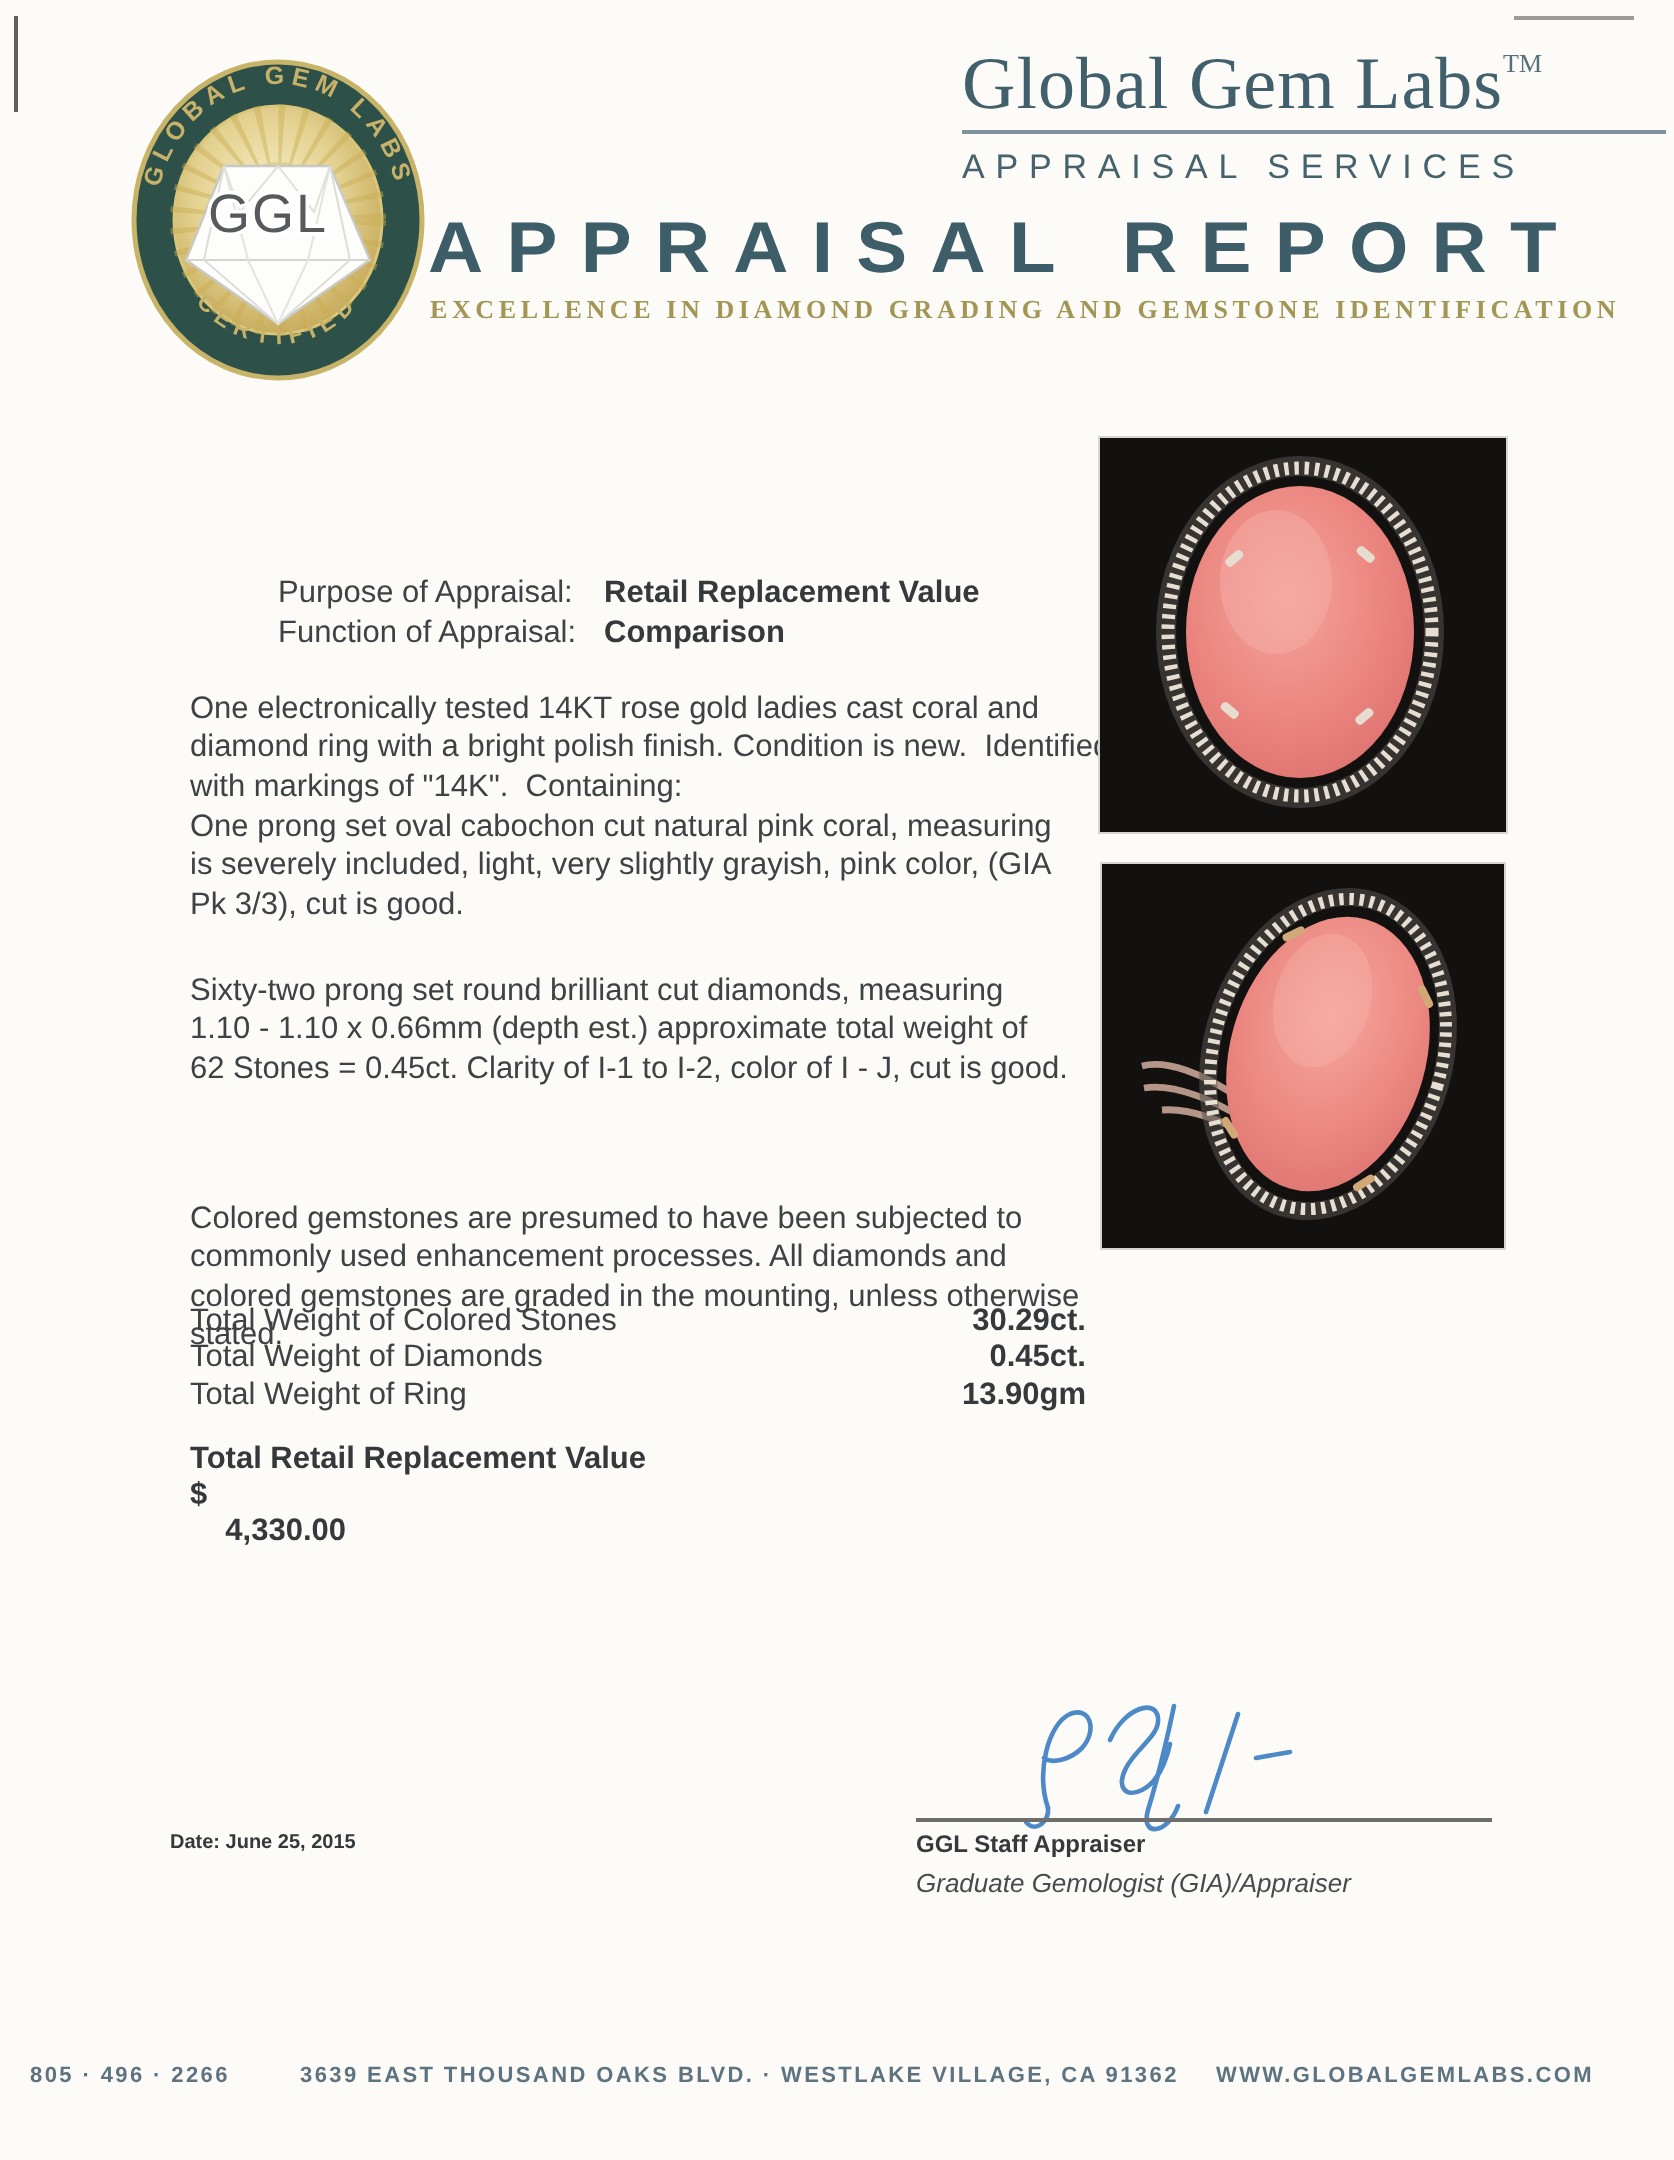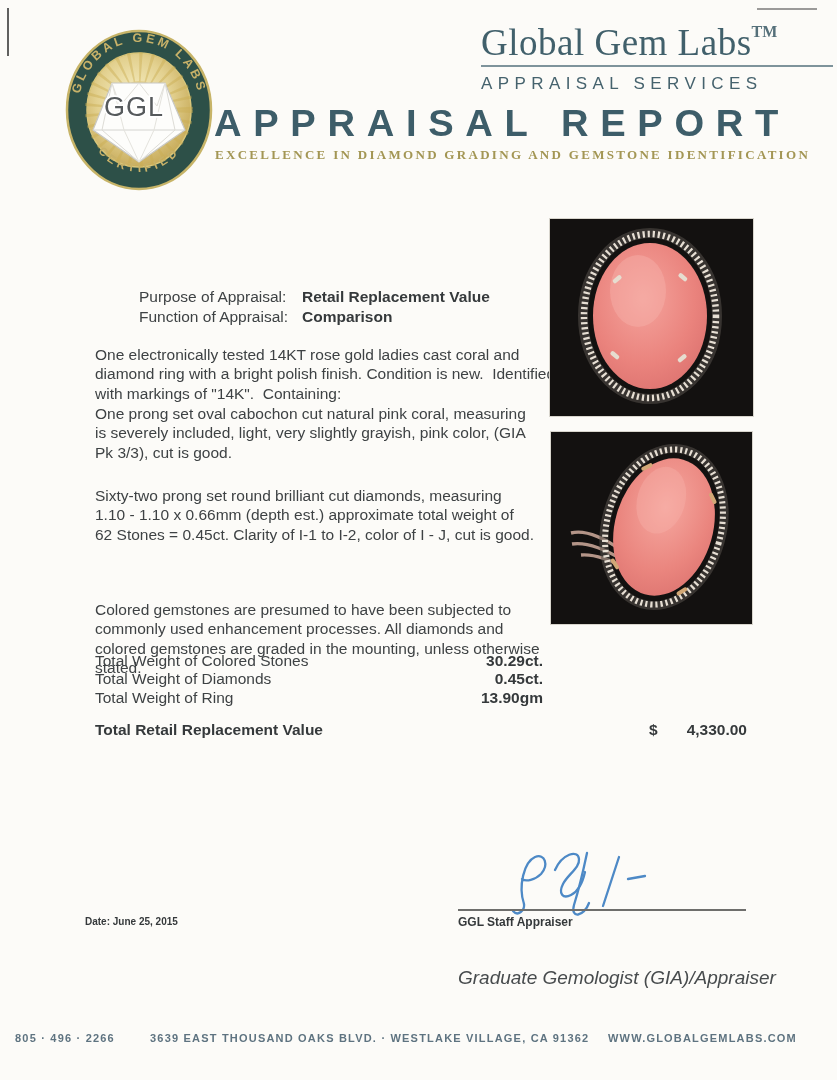--- a/index.html
+++ b/index.html
@@ -4,55 +4,55 @@
 <style>
   html,body{margin:0;padding:0;}
   .page{
     position:relative;width:837px;height:1080px;overflow:hidden;
     background:#fcfbf8;font-family:"Liberation Sans",sans-serif;color:#3e4244;
   }
   
   .seal{position:absolute;left:64px;top:28px;width:150px;height:164px;}
   .brand{position:absolute;left:481px;top:24px;width:354px;}
   .brand-name{font-family:"Liberation Serif",serif;font-size:37px;color:#41606b;letter-spacing:.5px;white-space:nowrap;line-height:1;}
-  .brand-tm{font-size:16px;vertical-align:18px;letter-spacing:0;color:#55707a;font-weight:bold;}
+  .brand-tm{font-size:13px;vertical-align:18px;letter-spacing:0;color:#55707a;}
   .brand-rule{height:2px;background:#7e939b;margin-top:4px;width:352px;}
   .brand-division{margin-top:7px;font-size:17px;letter-spacing:5.4px;color:#45626d;white-space:nowrap;}
   .report-title{position:absolute;left:214px;top:106px;font-size:36px;font-weight:bold;letter-spacing:11px;
     color:#3d5d69;white-space:nowrap;transform:scaleX(1.06);transform-origin:left top;line-height:1;}
   .report-tagline{position:absolute;left:215px;top:147px;font-size:13px;font-weight:bold;letter-spacing:2.3px;
     color:#a39654;white-space:nowrap;font-family:Liberation Serif, serif;}
   
   .artifact-left{position:absolute;left:7px;top:8px;width:2px;height:48px;background:#2c2c2c;opacity:.75;}
   .artifact-top{position:absolute;left:757px;top:8px;width:60px;height:2px;background:#3a3a3a;opacity:.5;}
   
   .purpose-block{position:absolute;left:95px;top:287px;font-size:15.5px;line-height:19.5px;}
   .p-row{display:flex;}
   .p-label{width:163px;margin-left:44px;}
   .p-value{font-weight:bold;color:#35393b;}
   .para{position:absolute;left:95px;font-size:15.5px;line-height:19.3px;}
   .para-line{white-space:pre;}
   
   .totals{position:absolute;left:95px;top:652px;width:448px;font-size:15.5px;line-height:18.4px;}
   .t-row{display:flex;justify-content:space-between;}
   .t-value{font-weight:bold;color:#35393b;}
-  .grand-total{position:absolute;left:95px;top:721px;width:652px;display:flex;font-size:15.5px;}
+  .grand-total{position:absolute;left:95px;top:721px;width:652px;display:flex;font-size:15.5px;flex-direction:column;}
   .gt-label{font-weight:bold;color:#35393b;flex:1;}
   .gt-currency{font-weight:bold;color:#35393b;width:20px;}
   .gt-amount{font-weight:bold;color:#35393b;width:78px;text-align:right;}
   
   .photo{position:absolute;box-shadow:0 0 0 1px #d8d5cd;}
   .photo1{left:550px;top:219px;width:203px;height:197px;}
   .photo2{left:551px;top:432px;width:201px;height:192px;}
   
   .date-line{position:absolute;left:85px;top:916px;font-size:10px;font-weight:bold;color:#35393b;}
   .sig-svg{position:absolute;left:500px;top:848px;width:170px;height:75px;}
   .sig-rule{position:absolute;left:458px;top:909px;width:288px;height:2px;background:#6e6e6c;}
   .sig-title{position:absolute;left:458px;top:915px;font-size:12px;font-weight:bold;color:#35393b;}
-  .sig-cred{position:absolute;left:458px;top:934px;font-size:19px;font-style:italic;color:#474b4d;margin-top:33px;}
+  .sig-cred{position:absolute;left:458px;top:934px;font-size:13px;font-style:italic;color:#474b4d;}
   
   .footer-item{position:absolute;top:1032px;font-size:11px;font-weight:bold;letter-spacing:1.2px;color:#5e7380;white-space:nowrap;}
   .f-phone{left:15px;}
   .f-address{left:150px;}
   .f-web{left:608px;}
 </style>
 </head>
 <body>
 
 <div class="page">

